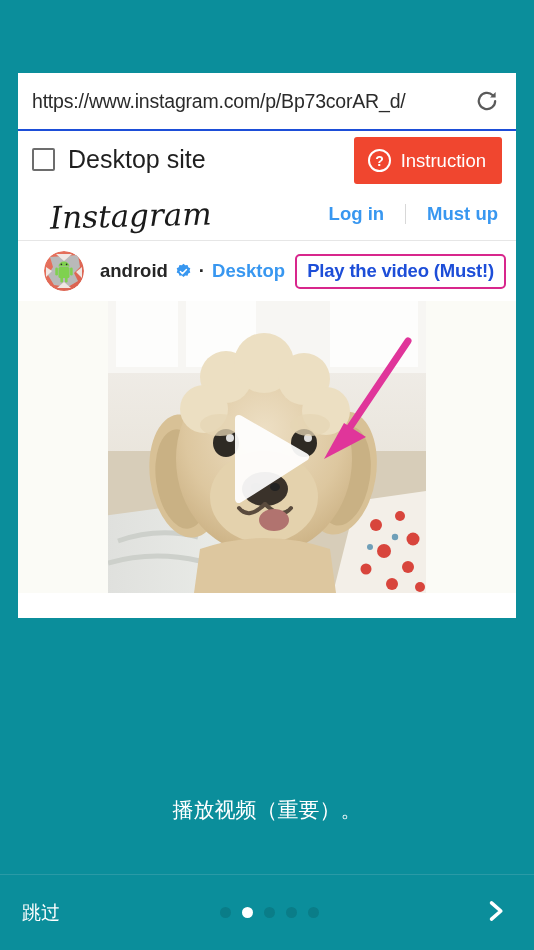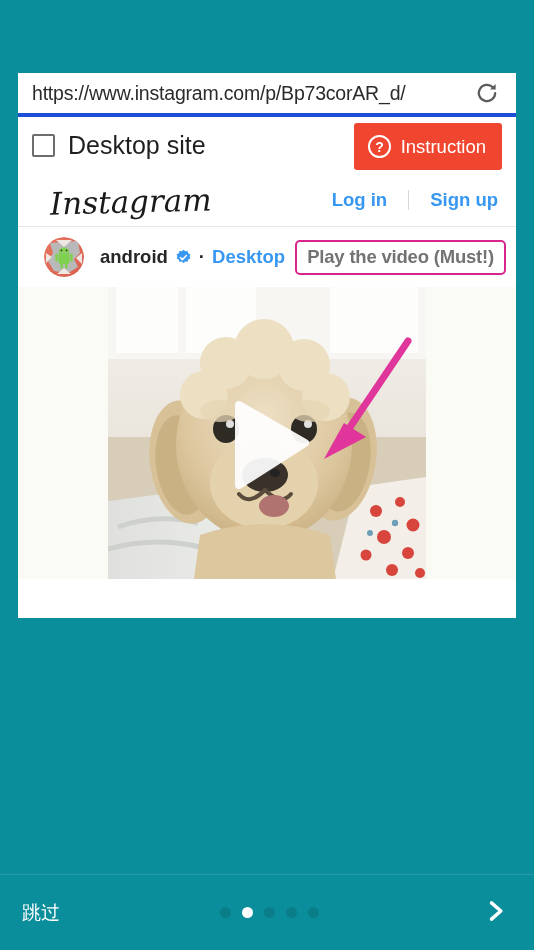--- a/index.html
+++ b/index.html
@@ -28,27 +28,27 @@
     left: 18px;
     top: 73px;
     width: 498px;
     height: 545px;
     background: #ffffff;
     overflow: hidden;
   }
 
   
   .url-bar {
-    height: 44px;
+    height: 58px;
     display: flex;
     align-items: center;
     padding: 0 14px 0 14px;
     box-sizing: border-box;
     background: #ffffff;
-    border-bottom: 4px solid #1d4ed8;
+    border-bottom: 2px solid #1d4ed8;
   }
   .url-text {
     flex: 1;
     font-size: 19.5px;
     color: #2b2b2b;
     letter-spacing: -0.2px;
     white-space: nowrap;
     overflow: hidden;
     font-family: "Liberation Sans", sans-serif;
   }
@@ -197,21 +197,21 @@
   }
 
   
   .callout {
     position: absolute;
     right: 10px;
     top: 13px;
     border: 2.5px solid #d8268c;
     border-radius: 5px;
     padding: 4px 10px 5px 10px;
-    color: #737373;
+    color: #1d4ed8;
     font-size: 18.5px;
     font-weight: bold;
     white-space: nowrap;
     background: #ffffff;
     letter-spacing: -0.2px;
   }
   .callout-arrow {
     position: absolute;
     left: 0; top: 0;
     width: 498px;
@@ -333,21 +333,21 @@
       </div>
     </div>
 
     <div class="ig-page">
 
       <div class="ig-navbar">
         <div class="ig-logo">Instagram</div>
         <div class="ig-auth">
           <a>Log in</a>
           <span class="divider"></span>
-          <a>Sign up</a>
+          <a>Must up</a>
         </div>
       </div>
 
       <div class="ig-post-header">
         <div class="avatar">
           <svg viewBox="0 0 40 40" width="40" height="40">
             <defs>
               <clipPath id="avclip">
                   <circle cx="20" cy="20" r="20"></circle>
                 </clipPath>
@@ -482,20 +482,21 @@
         </div>
       </div>
     </div>
 
     <svg class="callout-arrow" viewBox="0 0 498 545">
       <line x1="390" y1="268" x2="320" y2="372" stroke="#e0359a" stroke-width="7" stroke-linecap="round"></line>
       <path d="M306 386 L348 364 L326 350 Z" fill="#e0359a"></path>
     </svg>
   </div>
 
+  <div class="tutorial-caption">播放视频（重要）。</div>
 
   <div class="bottom-bar">
     <div class="skip-btn">跳过</div>
     <div class="dots">
       <span class="dot"></span>
       <span class="dot active"></span>
       <span class="dot"></span>
       <span class="dot"></span>
       <span class="dot"></span>
     </div>

